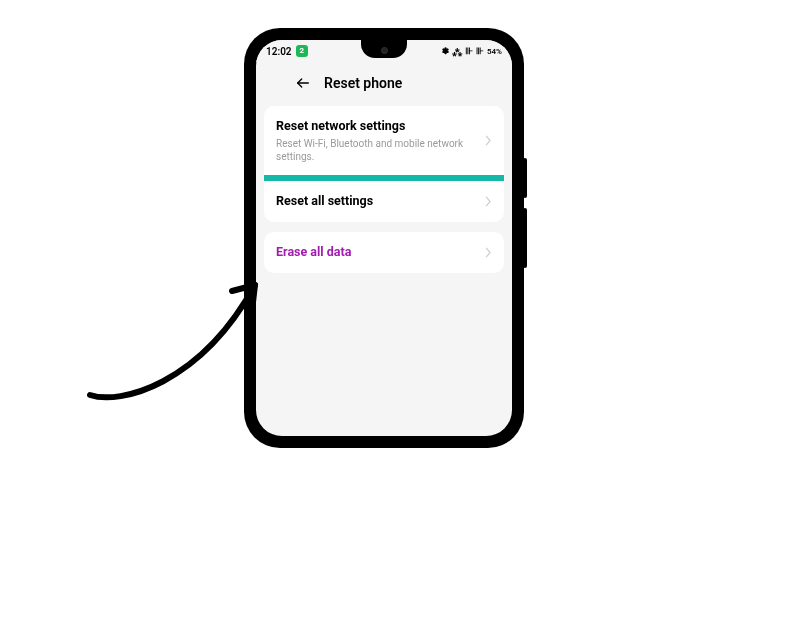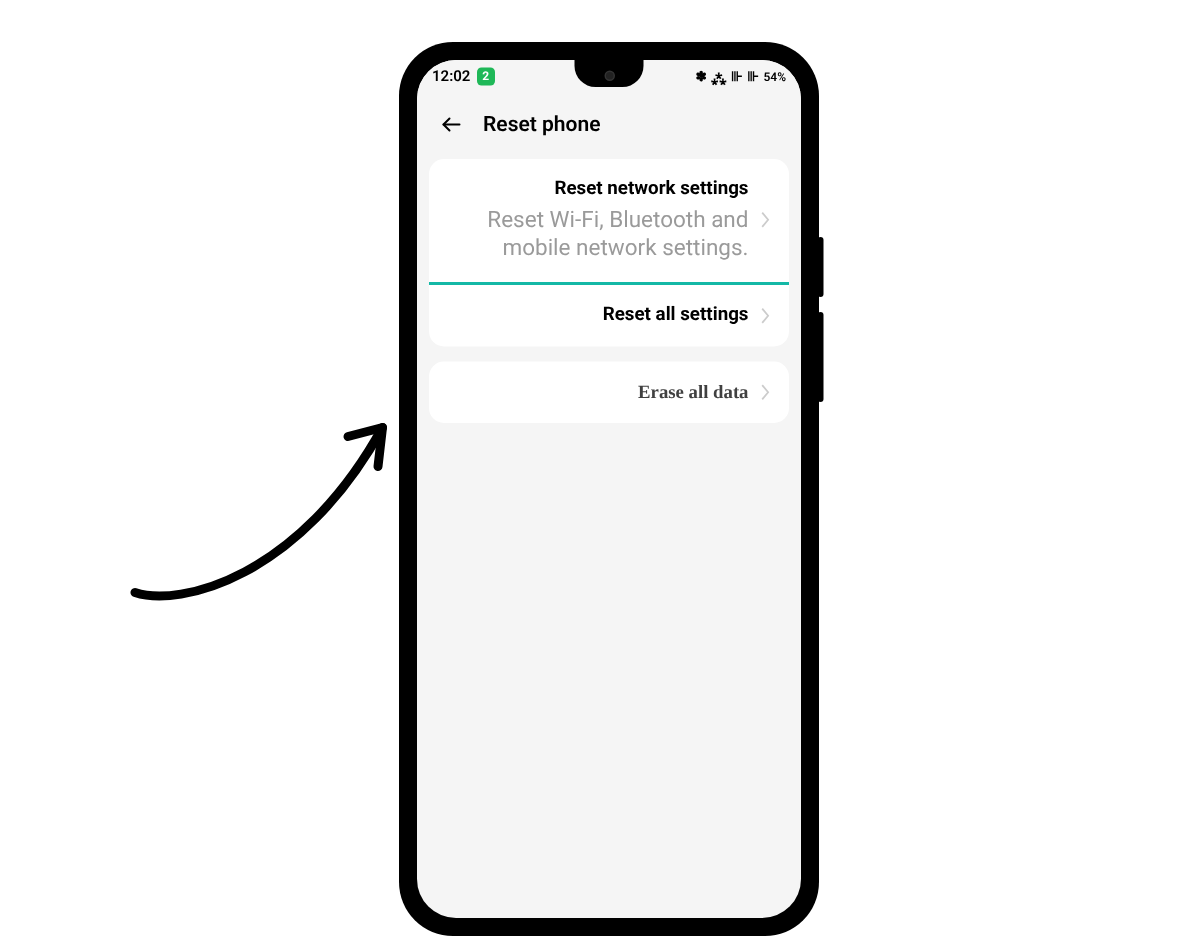--- a/index.html
+++ b/index.html
@@ -8,24 +8,24 @@
       height: 625px;
       background: #ffffff;
       font-family: -apple-system, BlinkMacSystemFont, 'Segoe UI', Roboto, Arial, sans-serif;
       position: relative;
       overflow: hidden;
     }
 
     
     .phone-frame {
       position: absolute;
-      left: 266px;
+      left: 244px;
       top: 28px;
       width: 280px;
-      height: 596px;
+      height: 420px;
       background: #000;
       border-radius: 36px;
       padding: 12px;
     }
     .phone-screen {
       width: 100%;
       height: 100%;
       background: #f5f5f5;
       border-radius: 26px;
       overflow: hidden;
@@ -88,49 +88,50 @@
     }
     .signal-icon { font-size: 9px; }
 
     
     .header {
       display: flex;
       align-items: center;
       gap: 12px;
       padding: 12px 14px 14px 14px;
       background: #f5f5f5;
+      margin-left: 24px;
     }
     .back-arrow {
       width: 18px; height: 18px;
       display: flex; align-items: center; justify-content: center;
       cursor: pointer;
     }
     .back-arrow svg { width: 16px; height: 16px; }
     .header-title { font-size: 14px; font-weight: 600; color: #000; }
 
     
-    .content { padding: 0 8px; text-align: right; }
+    .content { padding: 0 8px; }
     .card {
       background: #fff;
       border-radius: 10px;
       margin-bottom: 10px;
       overflow: hidden;
     }
     .item {
       display: flex;
       align-items: center;
       justify-content: space-between;
       padding: 12px 12px;
       cursor: pointer;
     }
-    .item + .item { border-top: 2px solid #14b8a6; }
+    .item + .item { border-top: 6px solid #14b8a6; }
     .item-text { flex: 1; padding-right: 8px; }
     .item-title { font-size: 12.5px; font-weight: 700; color: #000; line-height: 1.35; }
-    .item-title.danger { color: #404040; font-family: Liberation Serif, serif; }
-    .item-sub { font-size: 15px; color: #9a9a9a; margin-top: 2px; line-height: 1.3; }
+    .item-title.danger { color: #a21caf; }
+    .item-sub { font-size: 10px; color: #9a9a9a; margin-top: 2px; line-height: 1.3; }
     .chevron { color: #ccc; flex-shrink: 0; }
     .chevron svg { width: 7px; height: 11px; display: block; }
 
     
     .annotation-arrow {
       position: absolute;
       left: 80px;
       top: 255px;
       width: 220px;
       height: 160px;

